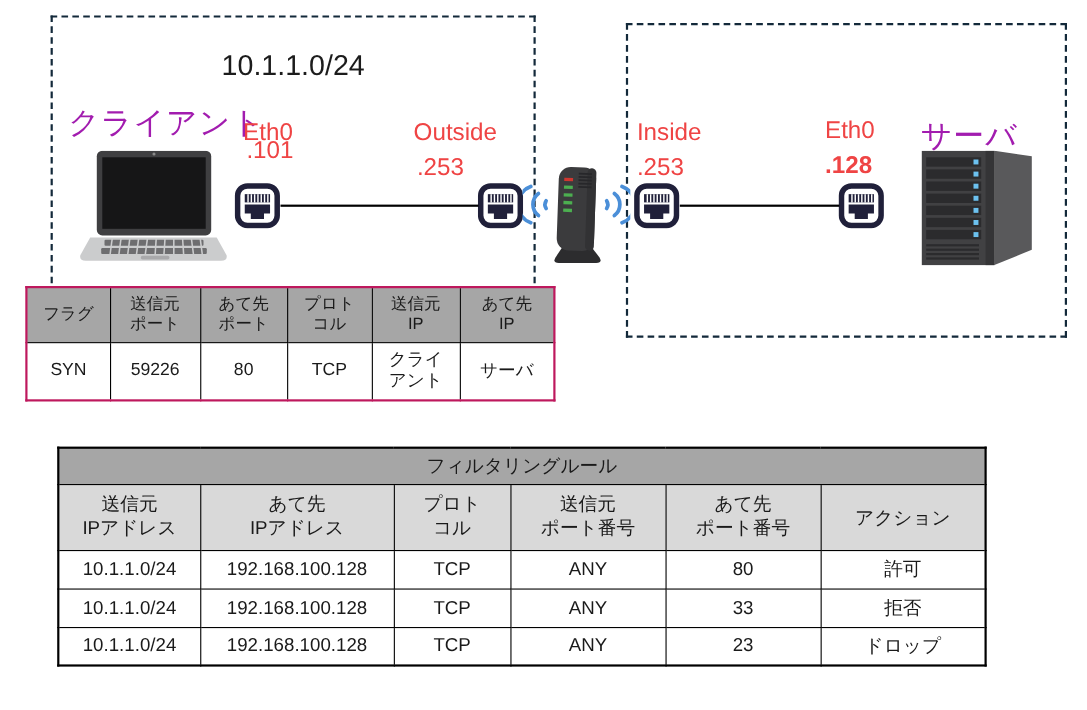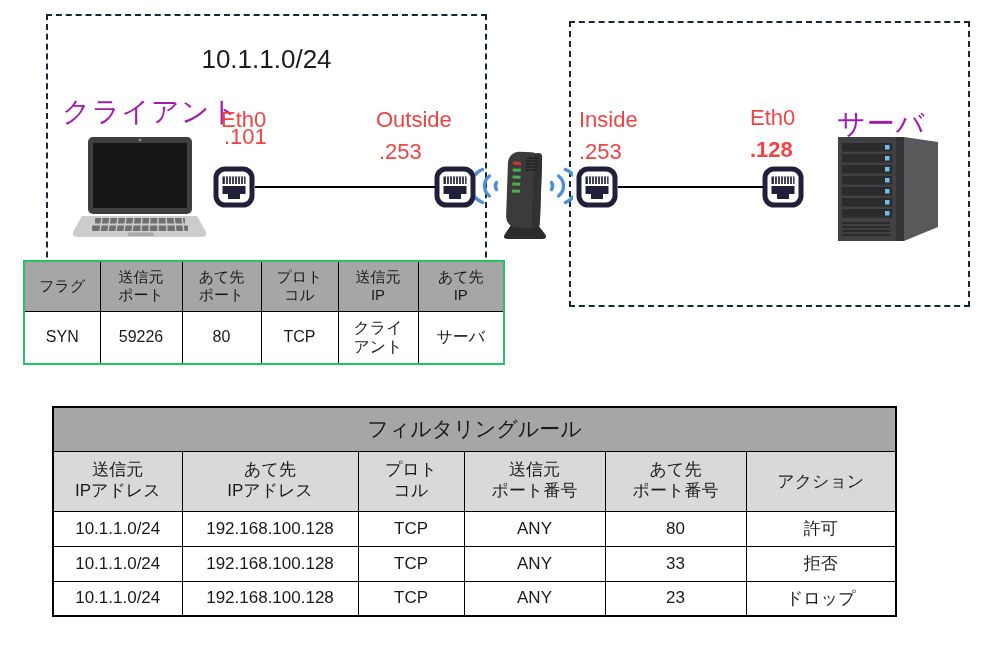--- a/index.html
+++ b/index.html
@@ -13,26 +13,26 @@
   .net-box { border:2px dashed #13293a; }
   .subnet-label { font-size:26px; text-align:center; color:#1c1c1c; }
   .dev-label { font-size:28px; letter-spacing:1px; color:#a21caf; white-space:nowrap; }
   .if-label  { font-size:22px; color:#ef4444; white-space:nowrap; }
   .wire { height:2px; background:#000; }
 
   table { border-collapse:collapse; table-layout:fixed; background:#fff; }
   th, td { border:1px solid #000; text-align:center; vertical-align:middle; padding:2px 2px; }
   .prewrap { white-space:pre-line; line-height:1.22; }
 
-  .packet-table { width:480px; border:2px solid #22c55e;padding-left:12px; }
+  .packet-table { width:480px; border:2px solid #be185d;padding-left:12px; }
   .packet-table th { background:#a6a6a6; font-weight:normal; font-size:15px; height:50px; }
   .packet-table td { font-size:16px; height:53px; }
 
   .filter-table { width:843px; border:2px solid #000; }
-  .filter-table .title-cell { background:#a6a6a6; font-weight:normal; font-size:21px; height:44px; }
+  .filter-table .title-cell { background:#a6a6a6; font-weight:normal; font-size:17px; height:33px; }
   .filter-table th { background:#d9d9d9; font-weight:normal; font-size:17px; height:60px; }
   .filter-table td { font-size:17px; height:35px; }
 </style>
 </head>
 <body>
 
 <div class="canvas">
 
   <div class="abs net-box" style="left:46px; top:14px; width:441px; height:293px;"></div>
   <div class="abs net-box" style="left:569px; top:21px; width:401px; height:286px;"></div>

